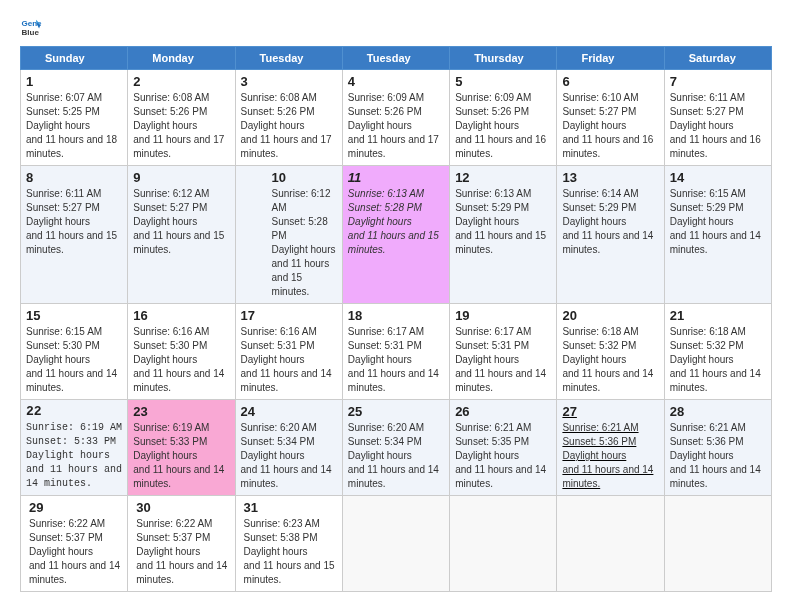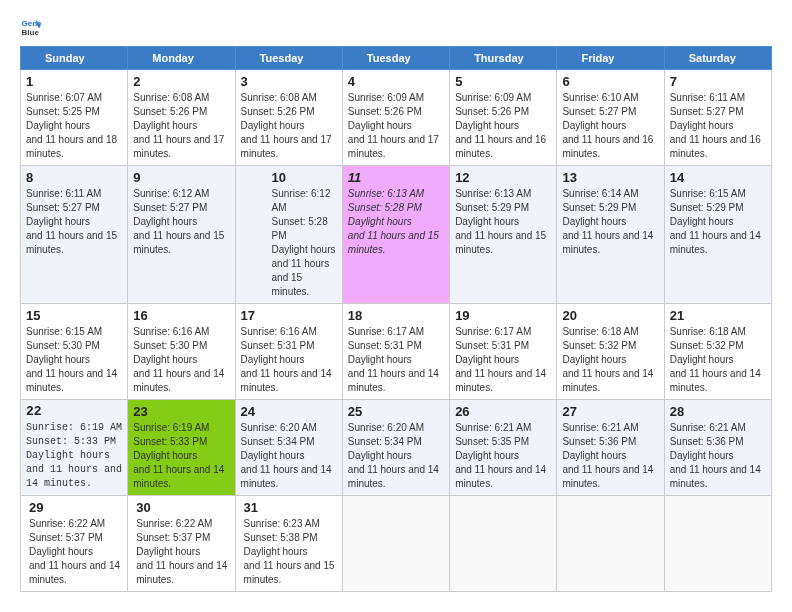--- a/index.html
+++ b/index.html
@@ -212,37 +212,37 @@
           <td>
         <span class="day-num">21</span>
         <span class="day-detail">Sunrise: 6:18 AM<br>Sunset: 5:32 PM<br>Daylight hours<br>and 11 hours and 14 minutes.</span>
       </td>
         </tr>
         <tr>
           <td style="background: rgb(240, 244, 250); font-family: Liberation Mono, monospace;">
         <span class="day-num">22</span>
         <span class="day-detail">Sunrise: 6:19 AM<br>Sunset: 5:33 PM<br>Daylight hours<br>and 11 hours and 14 minutes.</span>
       </td>
-          <td style="background: #84cc16;">
+          <td style="background: #f9a8d4;">
         <span class="day-num">23</span>
         <span class="day-detail">Sunrise: 6:19 AM<br>Sunset: 5:33 PM<br>Daylight hours<br>and 11 hours and 14 minutes.</span>
       </td>
           <td style="background: rgb(240, 244, 250);">
         <span class="day-num">24</span>
         <span class="day-detail">Sunrise: 6:20 AM<br>Sunset: 5:34 PM<br>Daylight hours<br>and 11 hours and 14 minutes.</span>
       </td>
           <td style="background: rgb(240, 244, 250);">
         <span class="day-num">25</span>
         <span class="day-detail">Sunrise: 6:20 AM<br>Sunset: 5:34 PM<br>Daylight hours<br>and 11 hours and 14 minutes.</span>
       </td>
           <td style="background: rgb(240, 244, 250);">
         <span class="day-num">26</span>
         <span class="day-detail">Sunrise: 6:21 AM<br>Sunset: 5:35 PM<br>Daylight hours<br>and 11 hours and 14 minutes.</span>
       </td>
-          <td style="background: rgb(240, 244, 250);">
+          <td style="background: rgb(240, 244, 250); text-decoration: underline;">
         <span class="day-num">27</span>
         <span class="day-detail">Sunrise: 6:21 AM<br>Sunset: 5:36 PM<br>Daylight hours<br>and 11 hours and 14 minutes.</span>
       </td>
           <td style="background: rgb(240, 244, 250);">
         <span class="day-num">28</span>
         <span class="day-detail">Sunrise: 6:21 AM<br>Sunset: 5:36 PM<br>Daylight hours<br>and 11 hours and 14 minutes.</span>
       </td>
         </tr>
         <tr class="last-row">
           <td>

